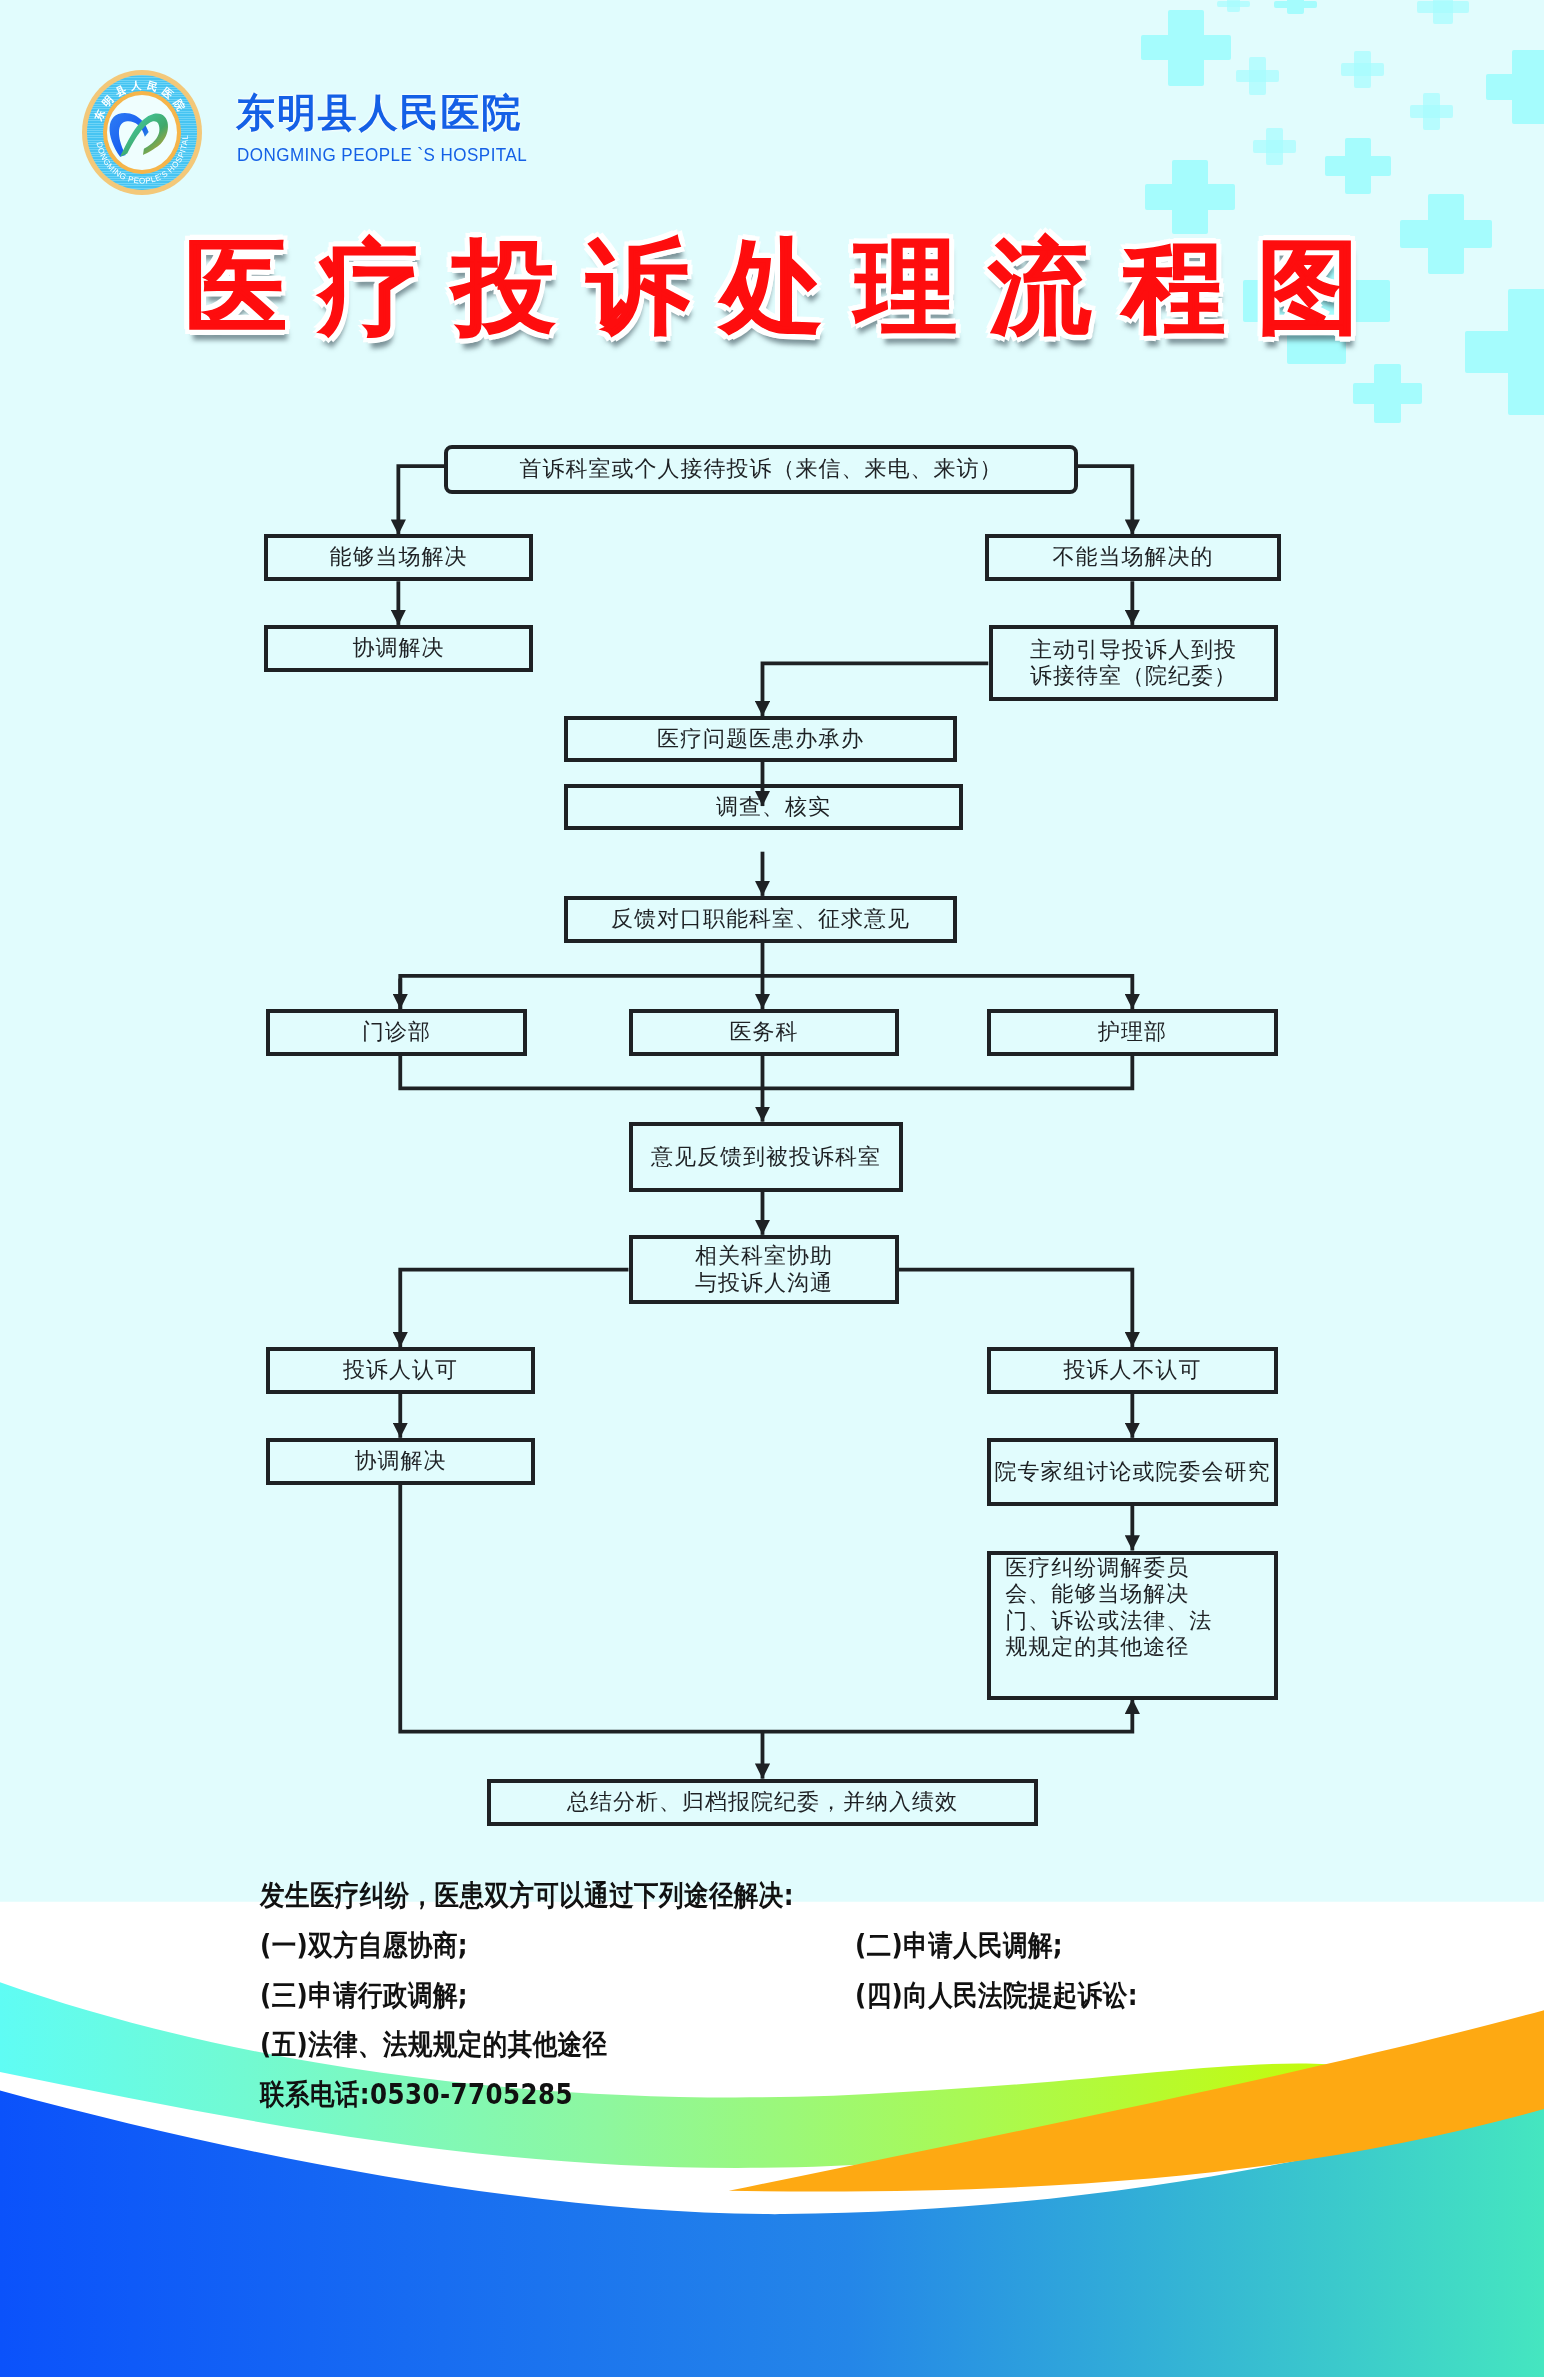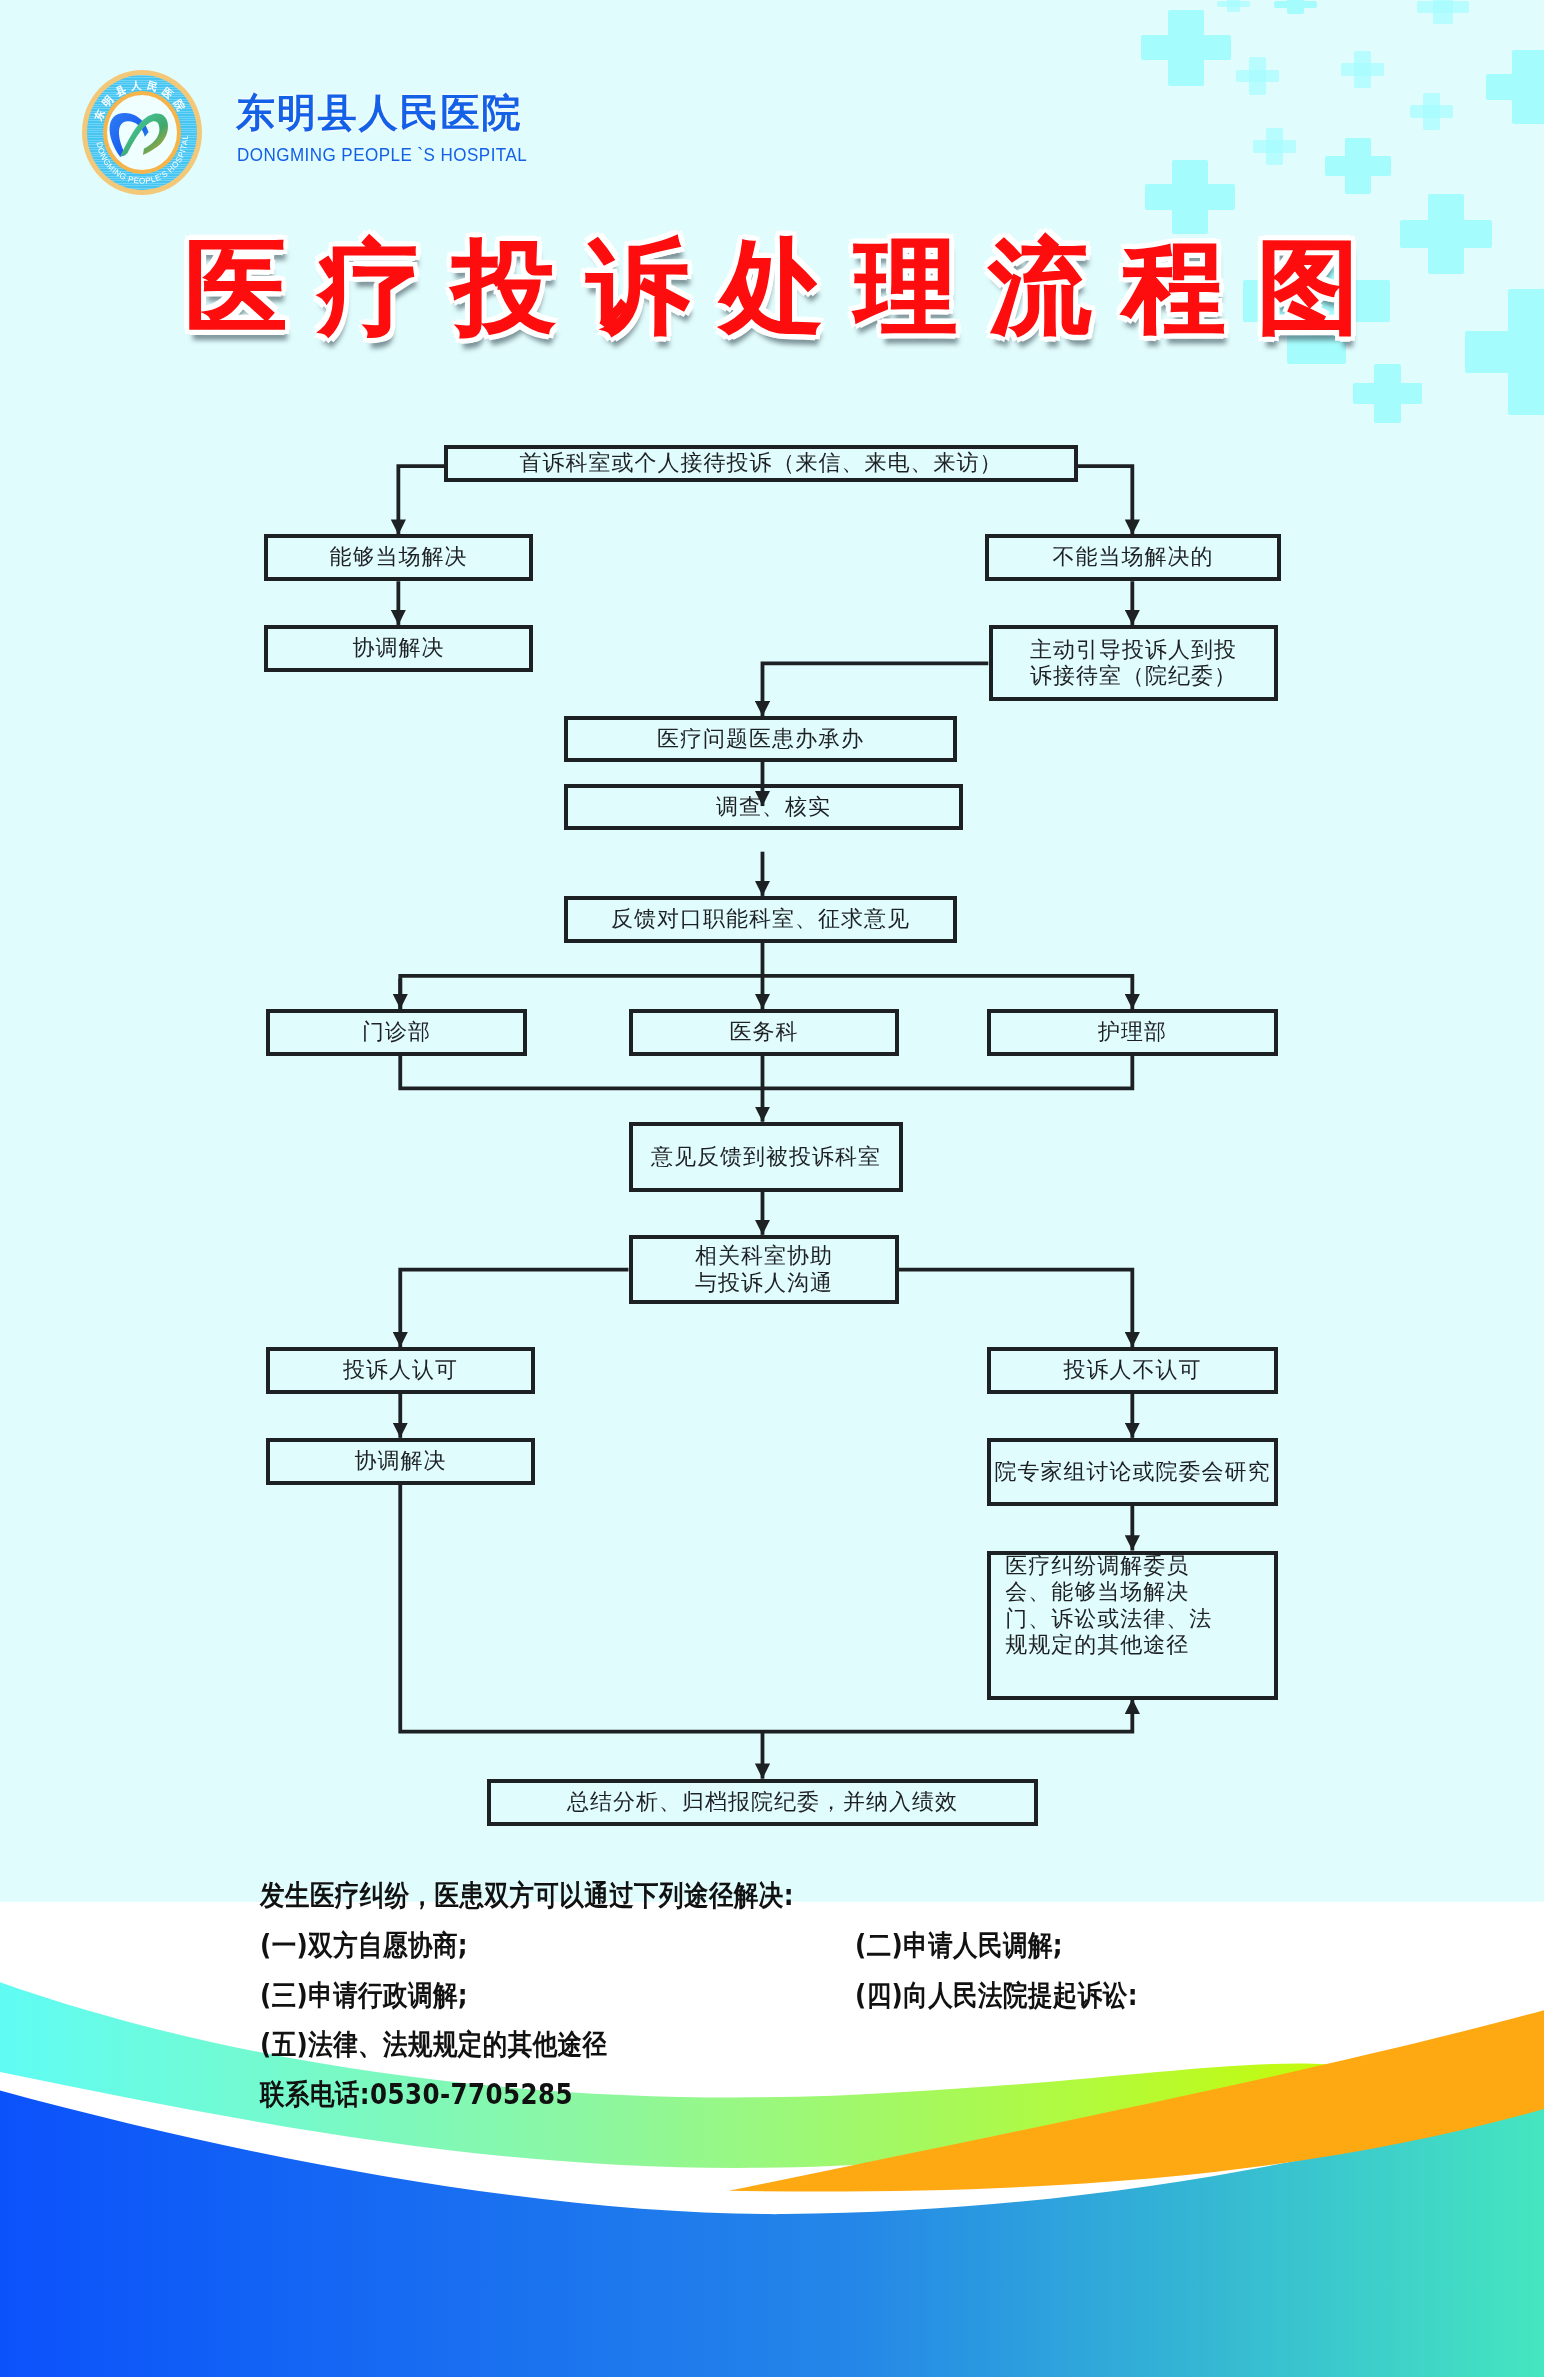--- a/index.html
+++ b/index.html
@@ -182,21 +182,21 @@
     <line x1="842" y1="2931" x2="842" y2="3024" marker-end="url(#arr)"></line>
     <line x1="2382" y1="2931" x2="2382" y2="3024" marker-end="url(#arr)"></line>
     <line x1="2382" y1="3167" x2="2382" y2="3261" marker-end="url(#arr)"></line>
 
     <polyline points="842,3121 842,3642 2382,3642 2382,3573" marker-end="url(#arr)"></polyline>
     <line x1="1604" y1="3642" x2="1604" y2="3741" marker-end="url(#arr)"></line>
   </g>
 </svg>
 
 <div>
-  <div class="box" style="left:444px;top:445px;width:634px;height:37px;">
+  <div class="box" style="left:444px;top:445px;width:634px;height:49px;border-radius:8px;">
     <span>首诉科室或个人接待投诉（来信、来电、来访）</span>
   </div>
   <div class="box" style="left:264px;top:534px;width:269px;height:47px;">
     <span>能够当场解决</span>
   </div>
   <div class="box" style="left:985px;top:534px;width:296px;height:47px;">
     <span>不能当场解决的</span>
   </div>
   <div class="box" style="left:264px;top:625px;width:269px;height:47px;">
     <span>协调解决</span>
@@ -237,21 +237,21 @@
   <div class="box" style="left:987px;top:1347px;width:291px;height:47px;">
     <span>投诉人不认可</span>
   </div>
   <div class="box" style="left:266px;top:1438px;width:269px;height:47px;">
     <span>协调解决</span>
   </div>
   <div class="box" style="left:987px;top:1438px;width:291px;height:68px;flex-direction:row;">
     <span>院专家组讨论</span>
     <span>或院委会研究</span>
   </div>
-  <div class="box leftalign" style="left:987px;top:1551px;width:291px;height:149px;flex-direction:column;align-items:flex-start;padding-left:14.3px;padding-bottom:9.5px;font-family:Liberation Mono, monospace;">
+  <div class="box leftalign" style="left:987px;top:1551px;width:291px;height:149px;flex-direction:column;align-items:flex-start;padding-left:14.3px;padding-bottom:9.5px;">
     <span>医疗纠纷调解委员</span>
     <span>会、能够当场解决</span>
     <span>门、诉讼或法律、法</span>
     <span>规规定的其他途径</span>
   </div>
   <div class="box" style="left:487px;top:1779px;width:551px;height:47px;">
     <span>总结分析、归档报院纪委，并纳入绩效</span>
   </div>
 </div>
 

